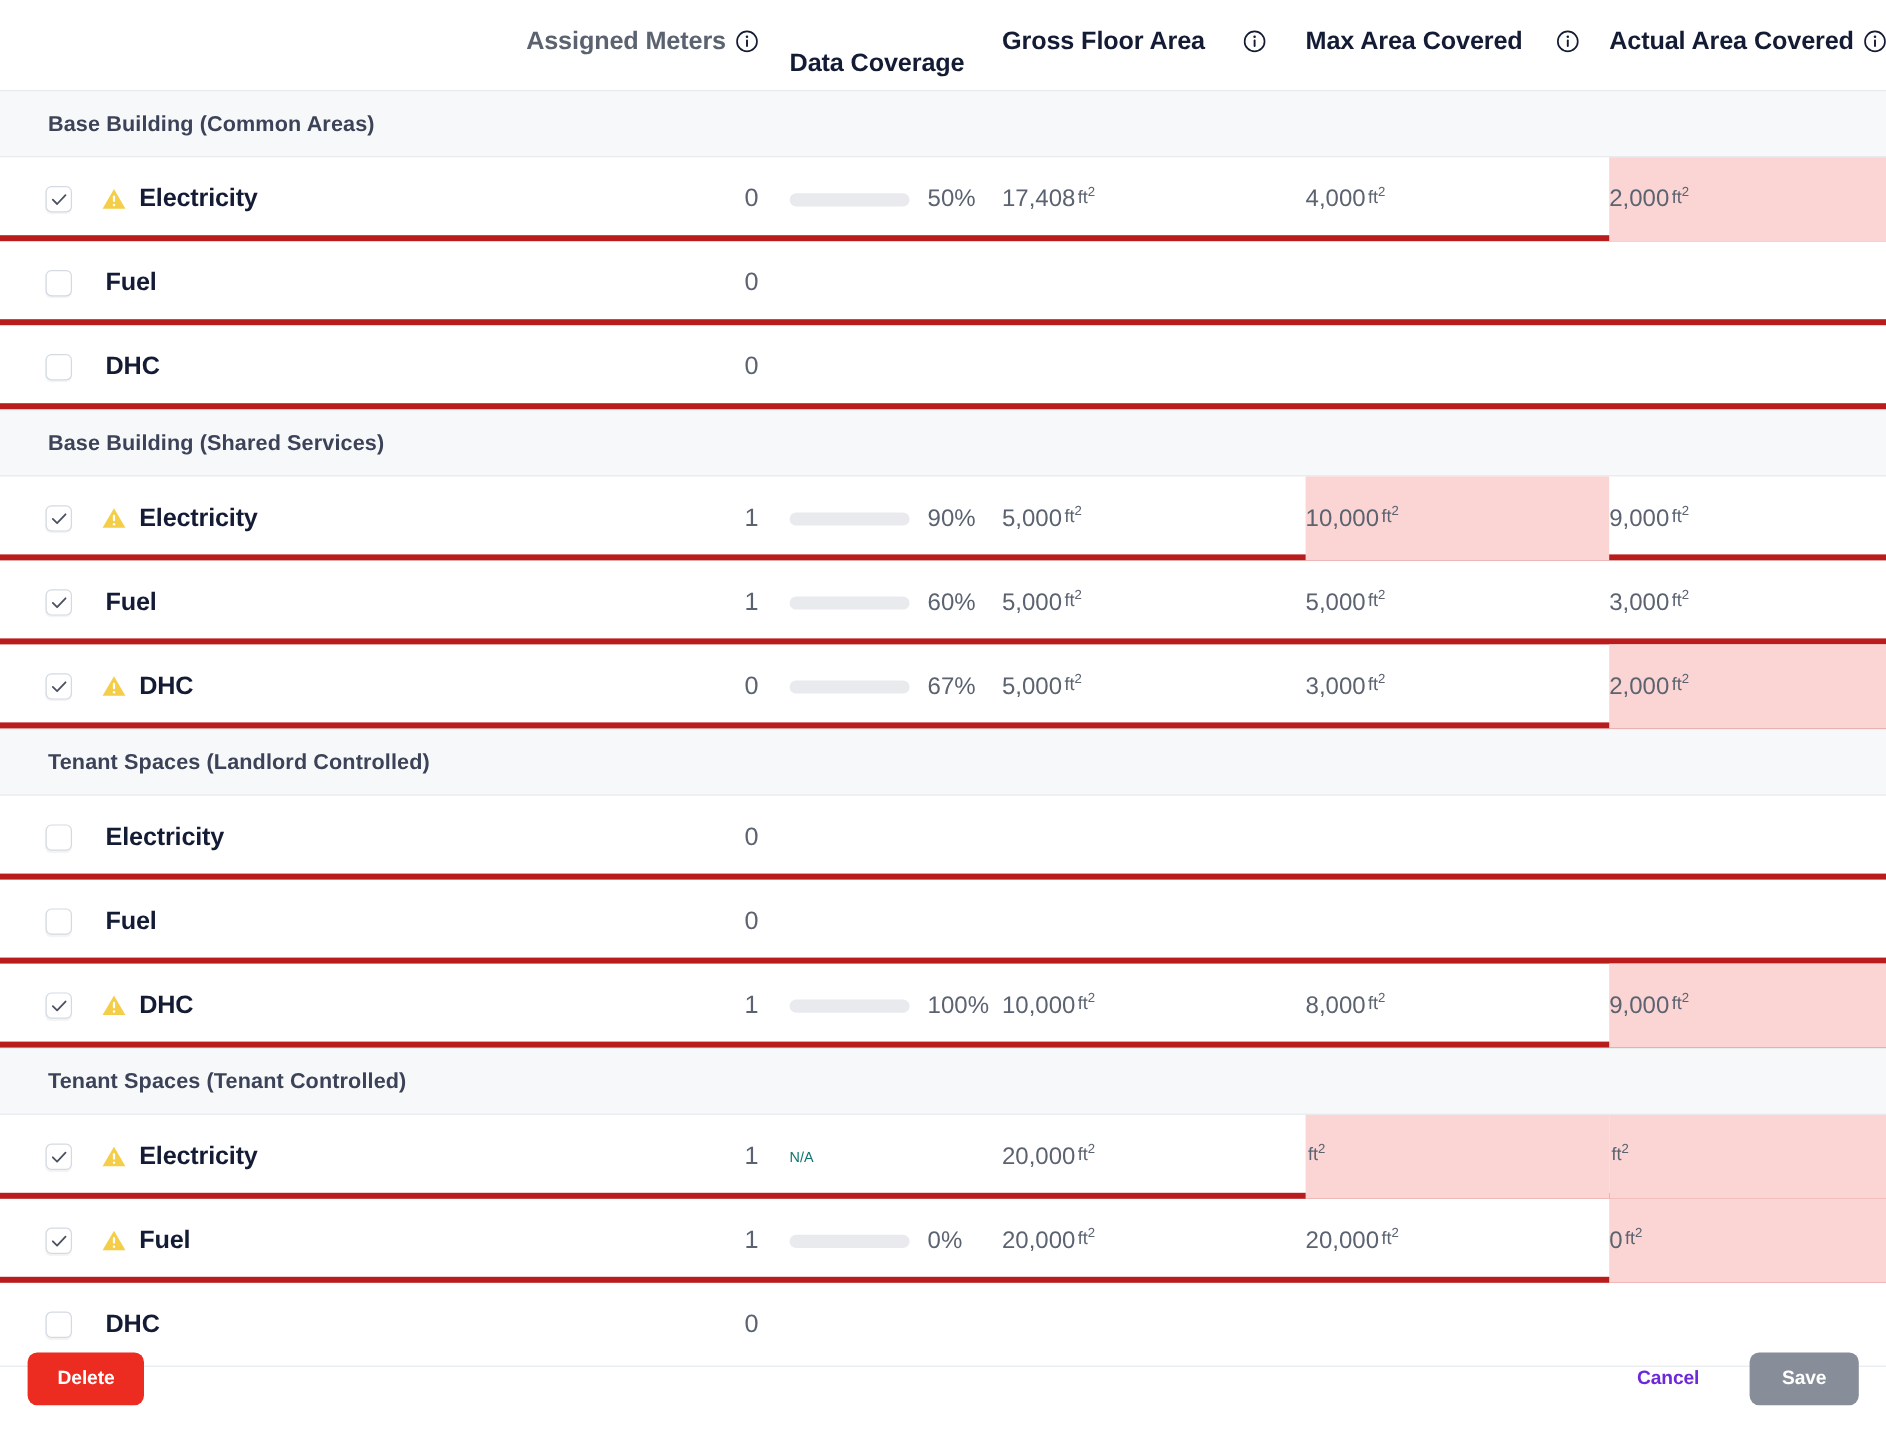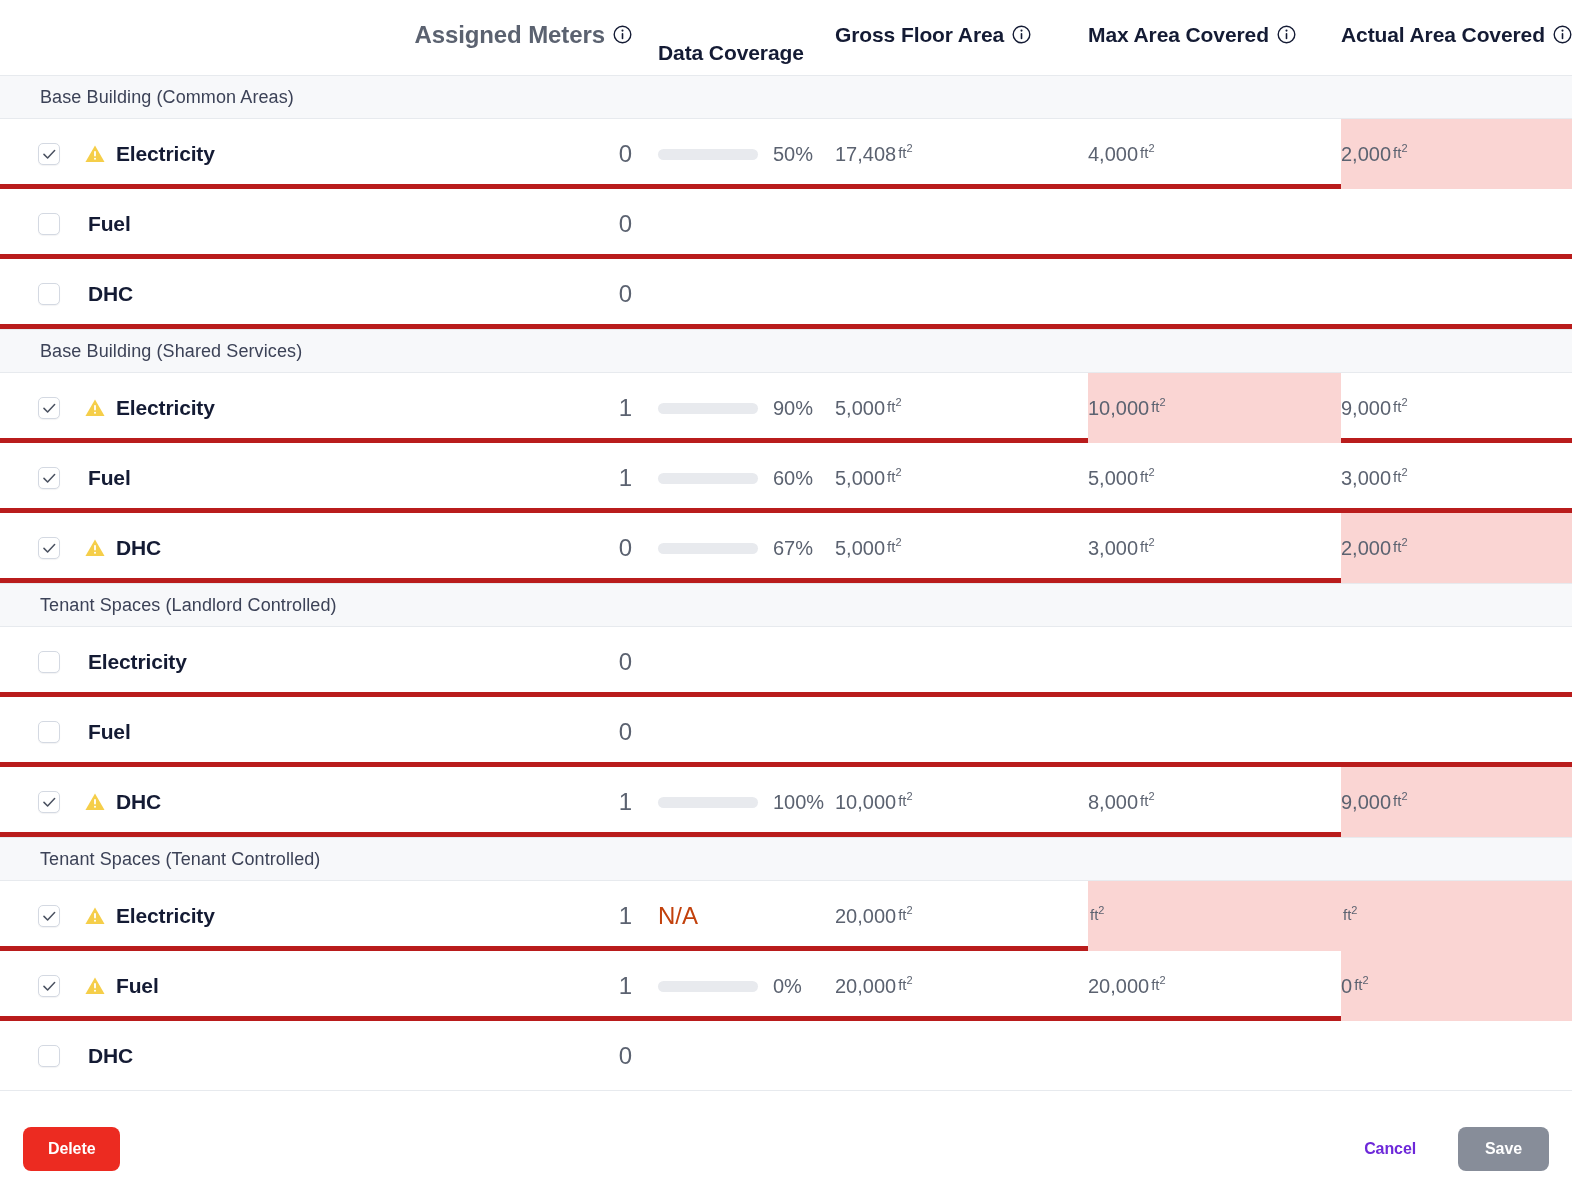--- a/index.html
+++ b/index.html
@@ -31,46 +31,47 @@
     height: 75px;
     padding-bottom: 6px;
   }
   .th {
     font-size: 21px;
     font-weight: bold;
     color: #141b34;
     letter-spacing: -0.1px;
     display: flex;
     align-items: center;
-    justify-content: flex-start;
+    justify-content: space-between;
     gap: 8px;
     white-space: nowrap;
   }
   .th.c-meters { padding-right: 26px; }
   .th.c-coverage { justify-content: flex-start; padding-left: 0px; margin-top: 36px; }
   .th.c-gfa { padding-right: 33px; }
   .th.c-max { padding-right: 25px; }
   .th.c-actual { padding-right: 23px; }
 
   .info-icon {
     width: 19px; height: 19px;
     flex: 0 0 19px;
     display: inline-block;
   }
   .info-icon svg { display: block; }
 
   
   .group-row {
-    height: 44px;
+    height: 56px;
     background: #f7f8fa;
     border-top: 1px solid #e7eaee;
     border-bottom: 1px solid #e7eaee;
     display: flex;
     align-items: center;
     width: 1572px;
+    font-weight: bold;
   }
   .group-label {
     padding-left: 40px;
     font-size: 18px;
     color: #3c4257;
     letter-spacing: 0.1px;
   }
 
   
   .row {
@@ -121,21 +122,21 @@
     margin-left: 10px;
     letter-spacing: -0.15px;
     white-space: nowrap;
   }
   .row-label.no-warn { margin-left: 28px; }
 
   
   .c-meters {
     justify-content: flex-end;
     padding-right: 26px;
-    font-size: 24px;
+    font-size: 21px;
     color: #5b6270;
   }
 
   
   .c-coverage {
     gap: 15px;
     padding-left: 0px;
   }
   .bar-track {
     width: 100px;
@@ -149,22 +150,22 @@
     height: 11px;
     border-radius: 6px;
     background: #c055d8;
   }
   .pct {
     font-size: 20px;
     color: #5b6270;
     white-space: nowrap;
   }
   .na {
-    font-size: 24px;
-    color: #c2410c;
+    font-size: 12px;
+    color: #0f766e;
   }
 
   
   .c-num {
     justify-content: flex-start;
     font-size: 20px;
     color: #5b6270;
     white-space: nowrap;
   }
   .c-gfa { padding-right: 33px; }

